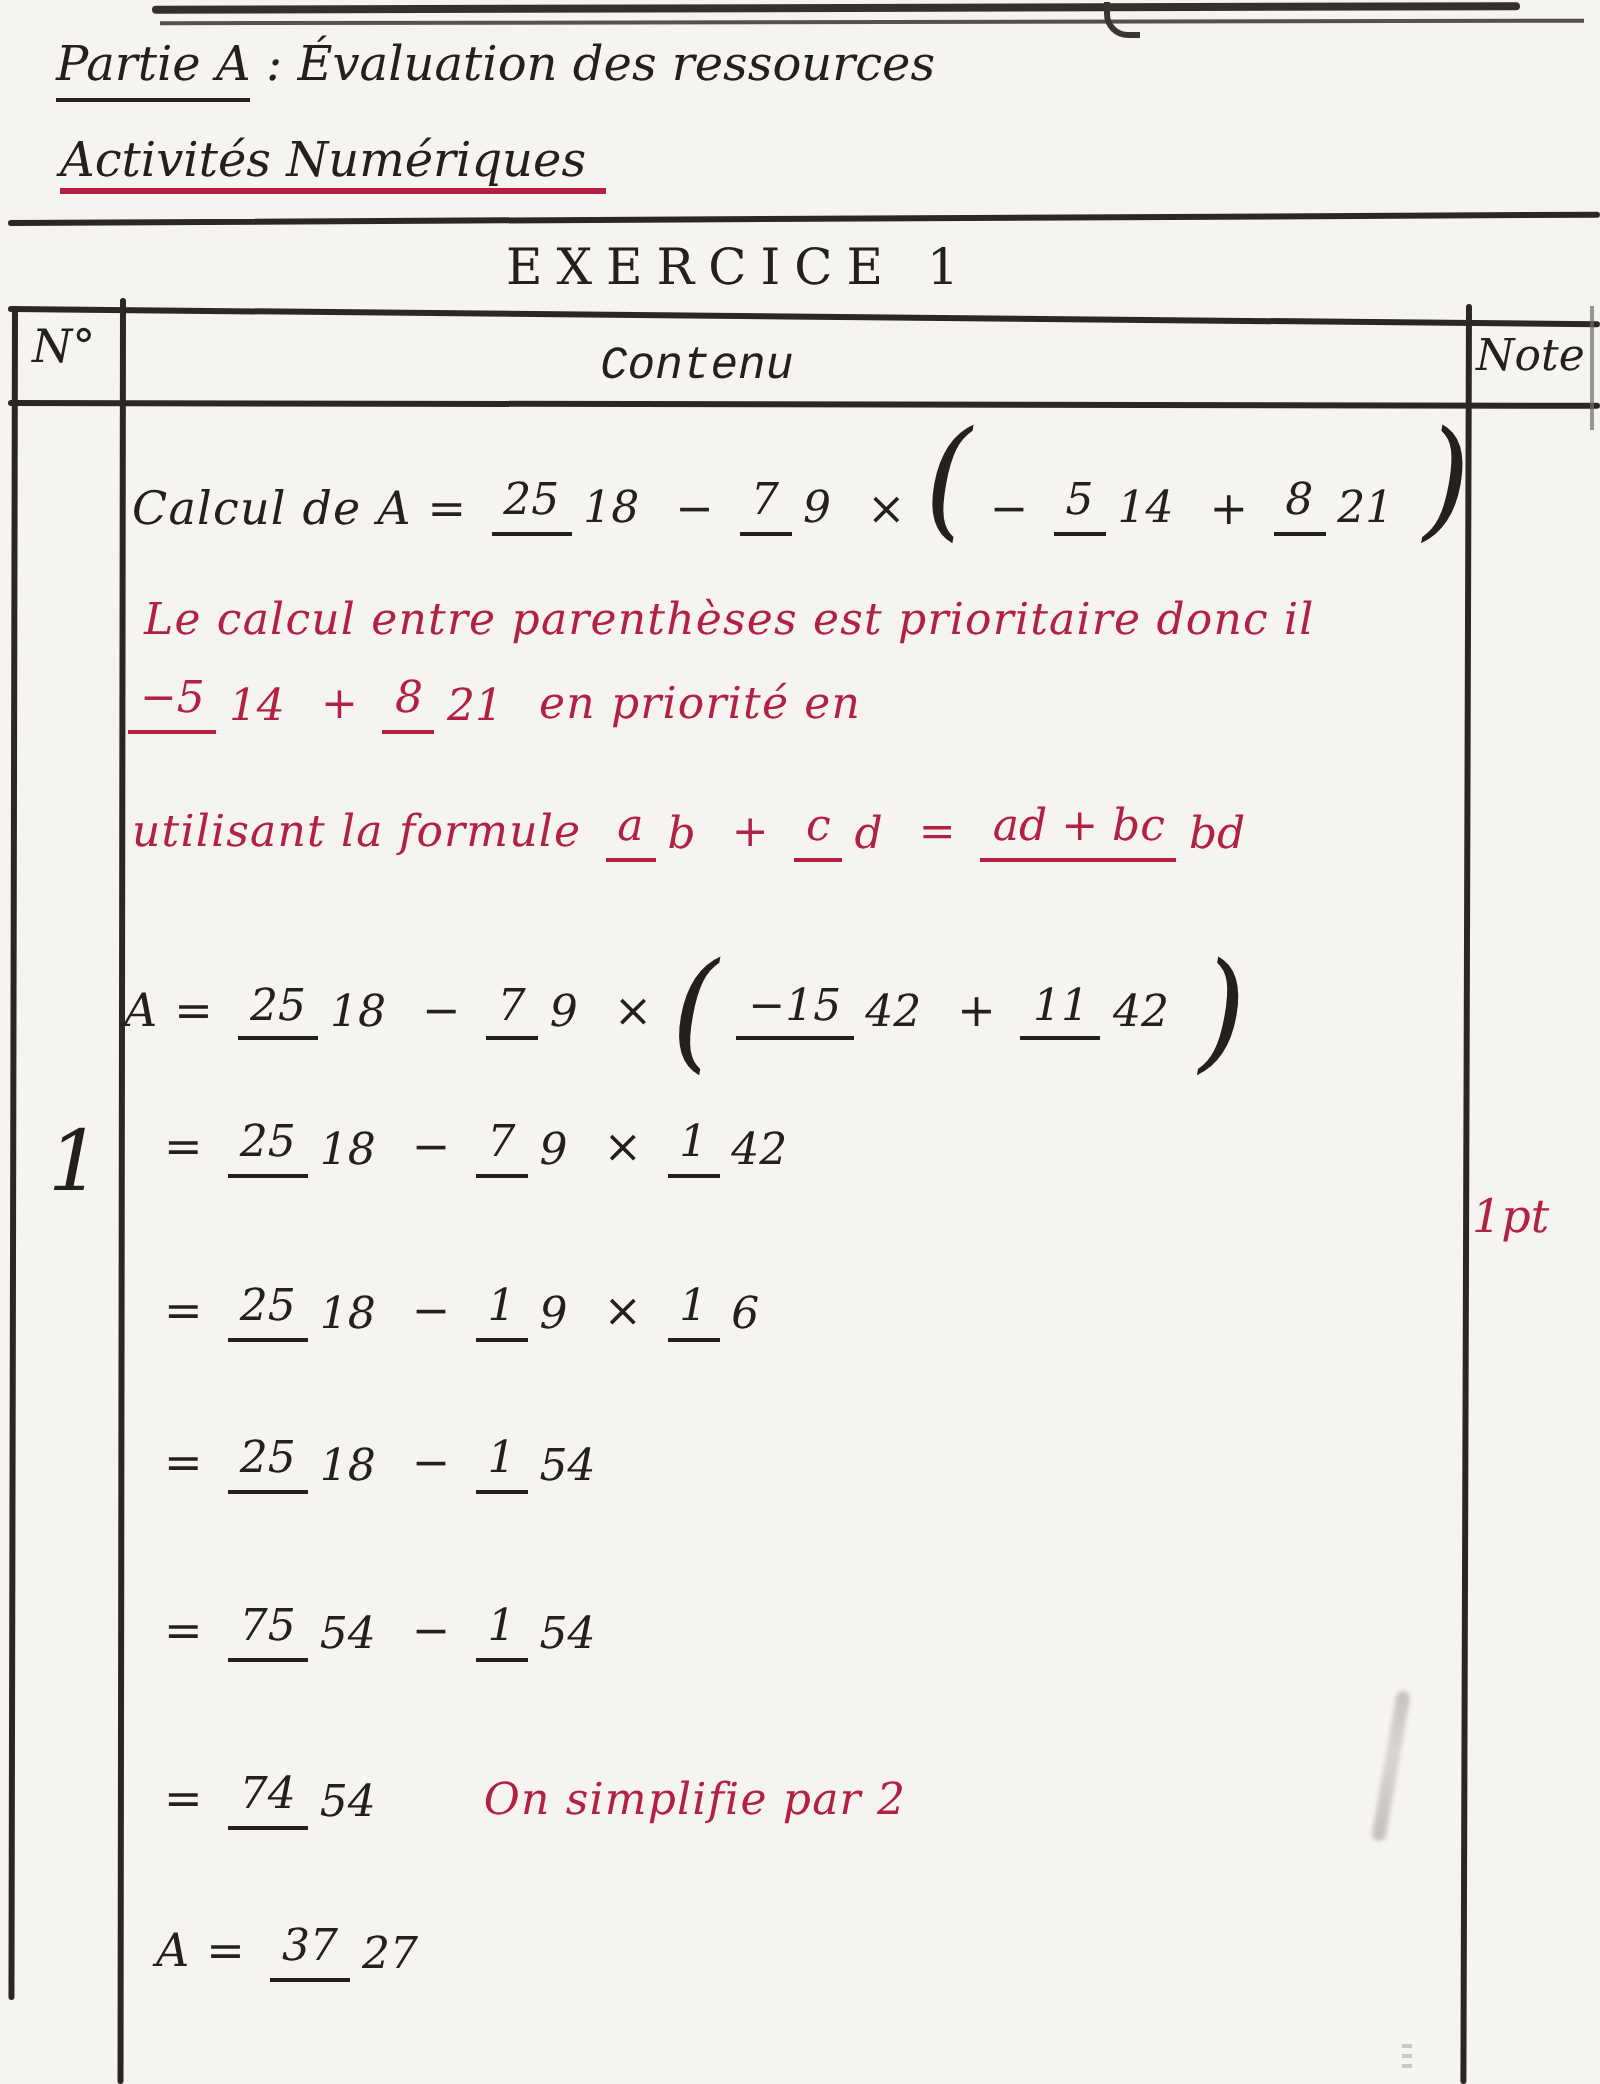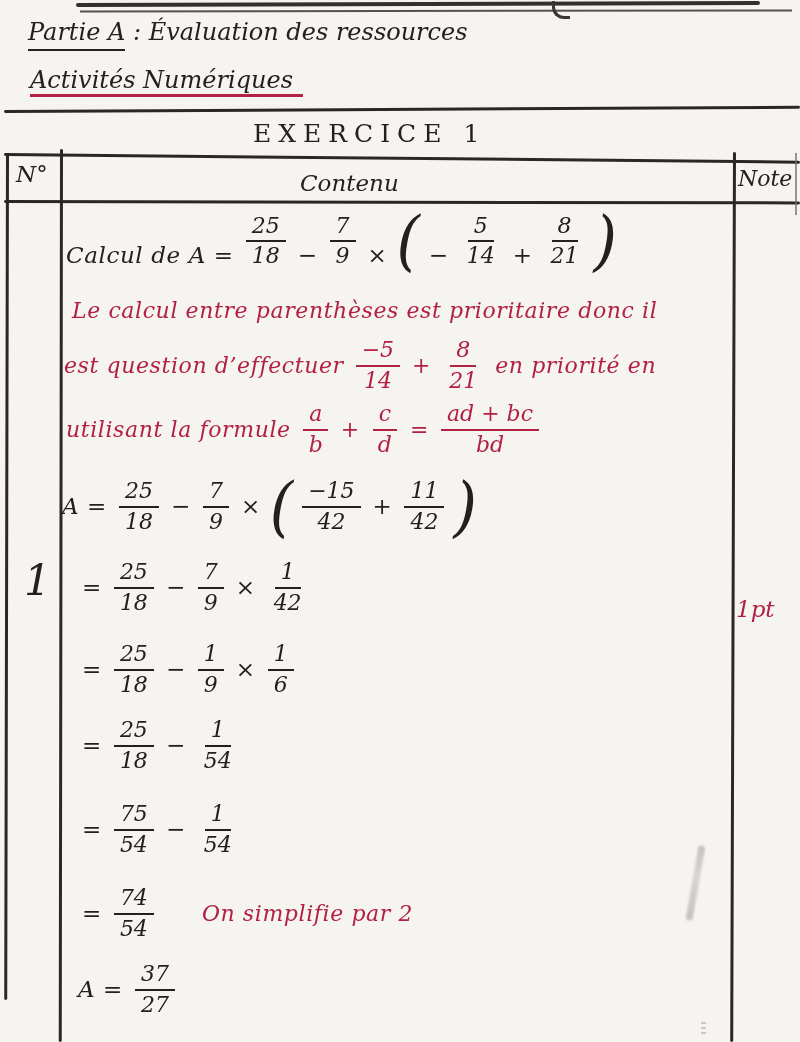--- a/index.html
+++ b/index.html
@@ -32,30 +32,30 @@
   .hline-a{left:4px;top:110px;width:796px;transform:rotate(-0.3deg);}
   .hline-b{left:4px;top:153px;width:796px;transform:rotate(0.55deg);}
   .hline-c{left:4px;top:200px;width:796px;transform:rotate(0.1deg);}
   .vline-left{left:6px;top:153px;height:847px;transform:rotate(0.12deg);}
   .vline-col1{left:60px;top:149px;height:893px;transform:rotate(0.08deg);}
   .vline-col2{left:733px;top:152px;height:890px;transform:rotate(0.18deg);}
   .vline-right{left:795px;top:153px;height:62px;width:2px;background:#6e6b65;opacity:.7;position:absolute;}
 
   .exercise-title{position:absolute;left:253px;top:119px;font-size:25px;letter-spacing:7px;font-family:"DejaVu Serif",serif;}
   .col-number{position:absolute;left:16px;top:161px;font-size:23px;}
-  .col-content{position:absolute;left:300px;top:170px;font-size:23px;}
+  .col-content{position:absolute;left:300px;top:170px;font-size:23px;font-family:Liberation Mono, monospace;}
   .col-note{position:absolute;left:738px;top:166px;font-size:22px;}
 
   .exercise-number{position:absolute;left:24px;top:556px;font-size:42px;}
   .note-value{position:absolute;left:736px;top:574px;font-size:23px;margin-top:22px;}
 
   
   .math-line{position:absolute;display:flex;align-items:center;gap:12px;font-size:23px;white-space:nowrap;}
   .mtext{letter-spacing:0.6px;}
-  .frac{display:inline-flex;flex-direction:column;align-items:center;line-height:1.08;font-size:22px;}
+  .frac{display:inline-flex;flex-direction:row;align-items:center;line-height:1.08;font-size:22px;}
   .frac .num{padding:0 6px 3px;border-bottom:2.2px solid currentColor;}
   .frac .den{padding:2px 6px 0;}
   .paren{font-size:60px;font-weight:400;line-height:56px;transform:scaleY(1.08);margin:0 -3px;font-style:italic;}
   .note-inline{margin-left:36px;font-size:22px;}
 
   .ml-0{left:66px;top:212px;align-items:flex-end;}
   .ml-1{left:72px;top:298px;font-size:22px;align-items:center;}
   .ml-2{left:64px;top:338px;font-size:22px;}
   .ml-3{left:66px;top:402px;font-size:22px;}
   .ml-4{left:62px;top:478px;}
@@ -120,21 +120,20 @@
     <span class="frac">
       <span class="num">8</span>
       <span class="den">21</span>
     </span>
     <span class="paren">)</span>
   </div>
 <div class="math-line hand ml-1 ink-red">
     <span class="mtext">Le calcul entre parenthèses est prioritaire donc il</span>
   </div>
 <div class="math-line hand ml-2 ink-red">
-    <span class="mtext">est question d’effectuer</span>
     <span class="frac">
       <span class="num">−5</span>
       <span class="den">14</span>
     </span>
     <span class="mtext">+</span>
     <span class="frac">
       <span class="num">8</span>
       <span class="den">21</span>
     </span>
     <span class="mtext">en priorité en</span>

